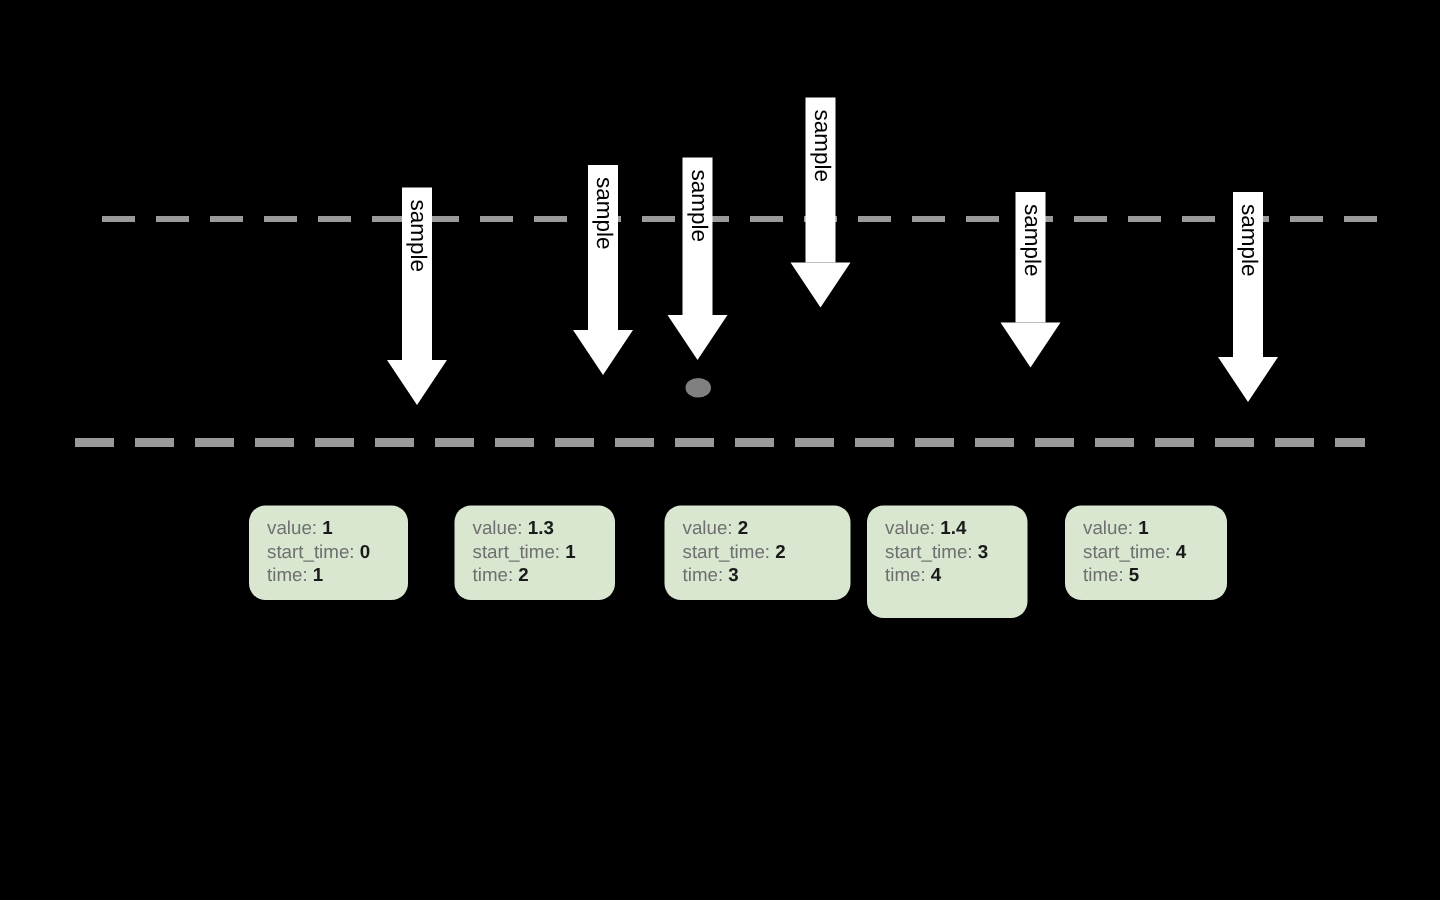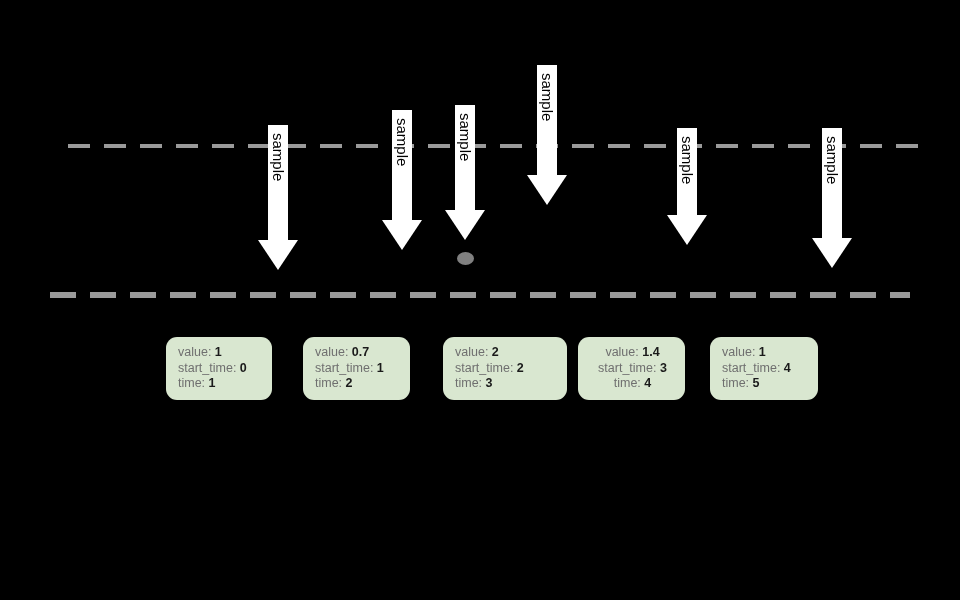--- a/index.html
+++ b/index.html
@@ -79,30 +79,30 @@
       <div class="head" style="top: 110px; border-top-color: rgb(255, 255, 255);"></div>
       <div class="lbl" style="height: 110px; padding-top: 8px;">sample</div>
     </div>
     <div class="marker" style="left: 457px; top: 252px; width: 17px; height: 13px; background: rgb(128, 128, 128);"></div>
     <div class="rec" style="left: 166px; top: 337px; width: 106px; height: 63px; background: rgb(217, 231, 208);">
       <div class="row"><span class="k">value:</span> <span class="v">1</span></div>
       <div class="row"><span class="k">start_time:</span> <span class="v">0</span></div>
       <div class="row"><span class="k">time:</span> <span class="v">1</span></div>
     </div>
     <div class="rec" style="left: 303px; top: 337px; width: 107px; height: 63px; background: rgb(217, 231, 208);">
-      <div class="row"><span class="k">value:</span> <span class="v">0.7</span></div>
+      <div class="row"><span class="k">value:</span> <span class="v">1.3</span></div>
       <div class="row"><span class="k">start_time:</span> <span class="v">1</span></div>
       <div class="row"><span class="k">time:</span> <span class="v">2</span></div>
     </div>
     <div class="rec" style="left: 443px; top: 337px; width: 124px; height: 63px; background: rgb(217, 231, 208);">
       <div class="row"><span class="k">value:</span> <span class="v">2</span></div>
       <div class="row"><span class="k">start_time:</span> <span class="v">2</span></div>
       <div class="row"><span class="k">time:</span> <span class="v">3</span></div>
     </div>
-    <div class="rec" style="left: 578px; top: 337px; width: 107px; height: 63px; background: rgb(217, 231, 208); text-align: center;">
+    <div class="rec" style="left: 578px; top: 337px; width: 107px; height: 75px; background: rgb(217, 231, 208);">
       <div class="row"><span class="k">value:</span> <span class="v">1.4</span></div>
       <div class="row"><span class="k">start_time:</span> <span class="v">3</span></div>
       <div class="row"><span class="k">time:</span> <span class="v">4</span></div>
     </div>
     <div class="rec" style="left: 710px; top: 337px; width: 108px; height: 63px; background: rgb(217, 231, 208);">
       <div class="row"><span class="k">value:</span> <span class="v">1</span></div>
       <div class="row"><span class="k">start_time:</span> <span class="v">4</span></div>
       <div class="row"><span class="k">time:</span> <span class="v">5</span></div>
     </div>
   </div>

